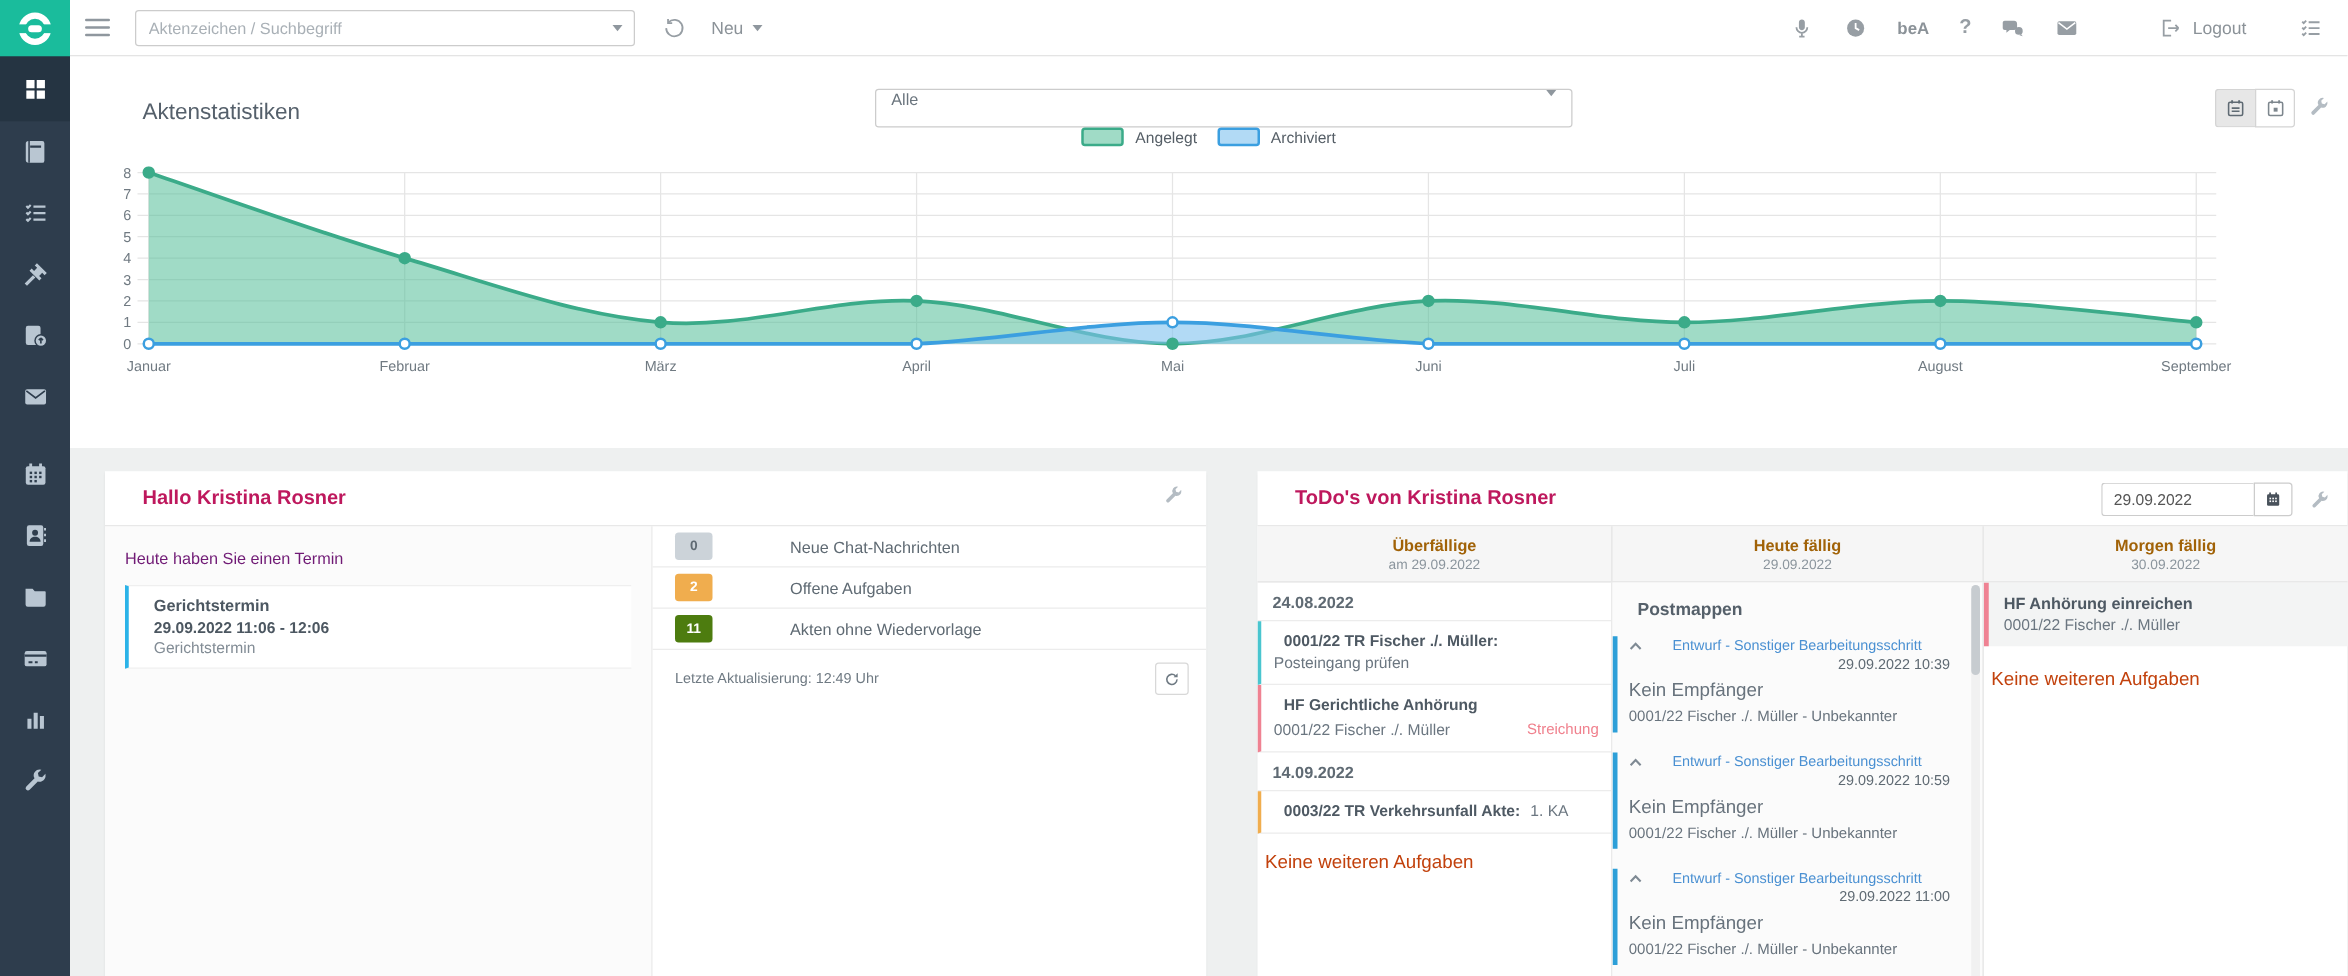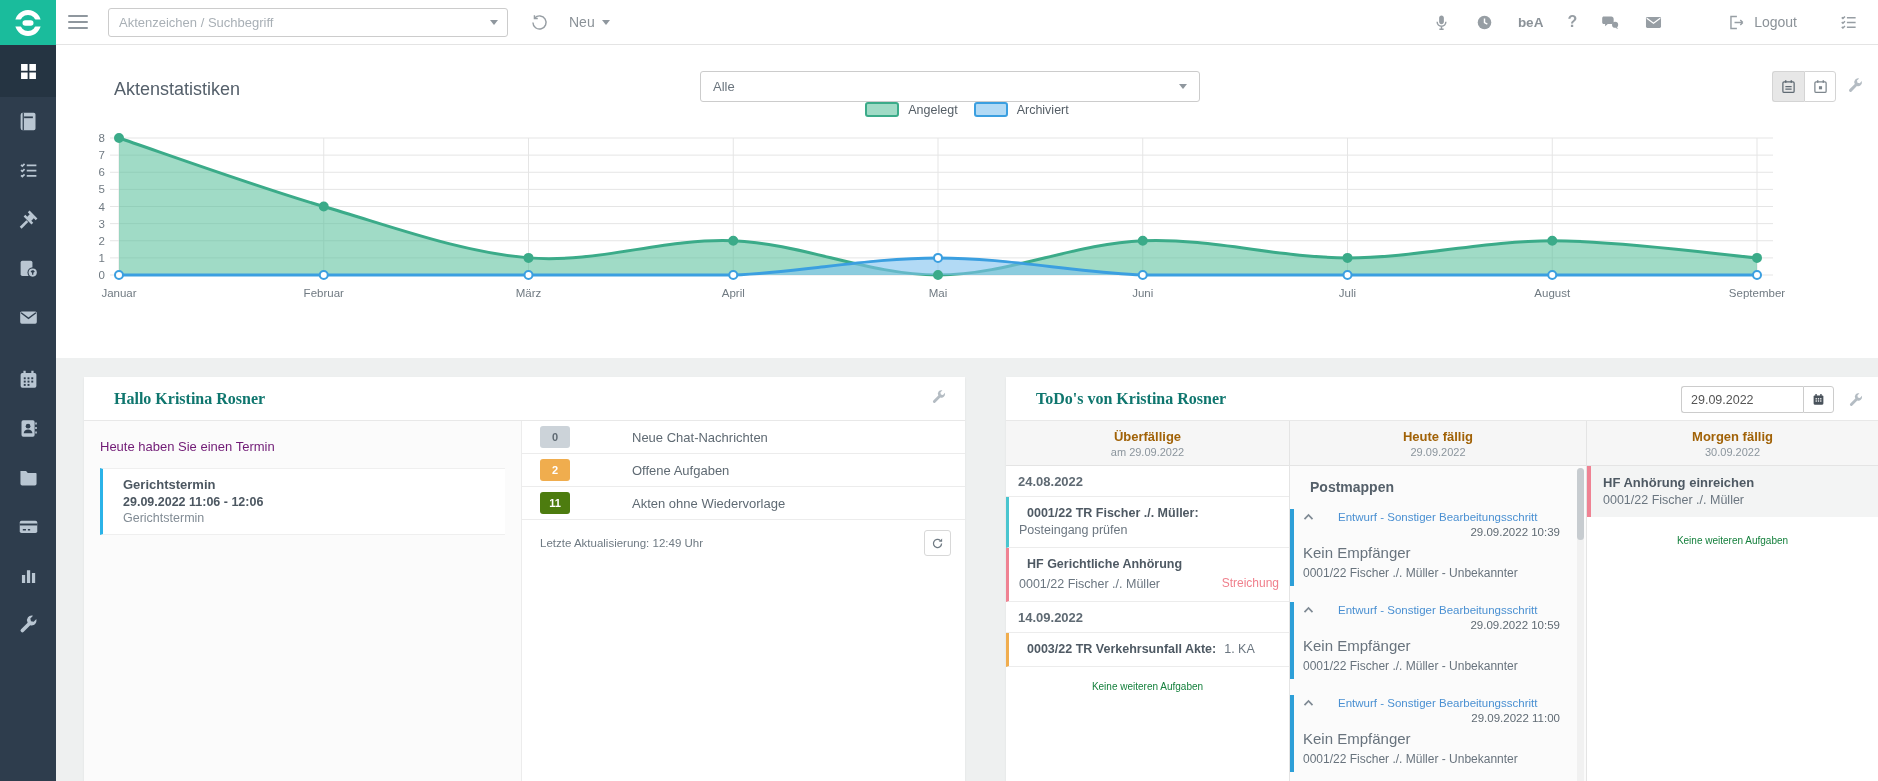--- a/index.html
+++ b/index.html
@@ -29,39 +29,39 @@
   
   .sidebar { position:fixed; left:0; top:45px; bottom:0; width:56px; background:#2e3d4d; z-index:20; }
   .s-item { height:49px; display:flex; align-items:center; justify-content:center; color:#b9c6d2; cursor:pointer; }
   .s-item svg { width:21px; height:21px; }
   .s-item.active { background:#253442; color:#fff; height:52px; }
   .s-gap { height:13px; }
 
   
   .stats-panel { position:fixed; left:56px; top:45px; width:1822px; height:313px; background:#fff; }
   .stats-title { position:absolute; left:58px; top:34px; font-size:18px; color:#55606b; }
-  .stats-filter { position:absolute; left:644px; top:26px; width:500px; height:31px; border:1px solid #ccc; border-radius:3px; background:#fff; display:flex; align-items:center; padding:0 12px; font-size:13px; color:#6b757e; cursor:pointer; }
+  .stats-filter { position:absolute; left:644px; top:26px; width:558px; height:31px; border:1px solid #ccc; border-radius:3px; background:#fff; display:flex; padding:0 12px; font-size:13px; color:#6b757e; cursor:pointer; }
   .stats-filter .caret { margin-left:auto; }
   .view-toggles { position:absolute; right:42px; top:26px; display:flex; }
   .vt-btn { width:32px; height:31px; border:1px solid #d4d4d4; background:#fff; display:flex; align-items:center; justify-content:center; color:#7d868d; cursor:pointer; }
   .vt-btn svg { width:15px; height:15px; }
   .vt-btn:first-child { border-radius:3px 0 0 3px; background:#e7e7e7; border-right:none; color:#5f6a73; }
   .vt-btn:last-child { border-radius:0 3px 3px 0; }
   .stats-wrench { position:absolute; right:14px; top:32px; color:#b4bcc3; cursor:pointer; }
   .stats-wrench svg { width:17px; height:17px; }
   .legend { position:absolute; left:0; right:0; top:57px; display:flex; justify-content:center; gap:16px; }
   .legend-item { display:flex; align-items:center; gap:9px; font-size:12.5px; color:#555e66; }
   .legend-swatch { width:34px; height:15px; border:2px solid; border-radius:3px; }
   .chart-box { position:absolute; left:0; top:88px; width:1822px; height:180px; }
   .chart-box svg text.tick { font-size:11.5px; fill:#707a82; font-family:"Liberation Sans",sans-serif; }
 
   
   .panel { position:fixed; background:#fff; box-shadow:0 1px 2px rgba(0,0,0,0.07); }
   .panel-header { height:44px; border-bottom:1px solid #e8e8e8; display:flex; align-items:center; padding:0 18px 0 30px; position:relative; }
-  .panel-title { font-size:16px; font-weight:600; color:#0f766e;font-family:Liberation Serif, serif; }
+  .panel-title { font-size:16px; font-weight:600; color:#be185d; }
   .wrench-sm { margin-left:auto; color:#b4bcc3; cursor:pointer; }
   .wrench-sm svg { width:16px; height:16px; }
 
   
   .hello-panel { left:84px; top:377px; width:881px; height:500px; }
   .hello-body { display:flex; height:456px; }
   .hello-left { width:438px; background:#fbfbfb; border-right:1px solid #ececec; padding:18px 16px; }
   .termin-intro { font-size:13px; color:#701a75; margin-bottom:14px; }
   .termin-card { background:#fff; border-left:3px solid; border-top:1px solid #efefef; border-bottom:1px solid #efefef; padding:8px 10px 9px 13px; }
   .termin-title { font-size:13px; font-weight:bold; color:#4c5761; padding-left:7px; }
@@ -93,21 +93,21 @@
   .todo-cols { display:grid; grid-template-columns:284px 297px 291px; height:409px; }
   .todo-col { border-right:1px solid #e4e4e4; position:relative; overflow:hidden; }
   .todo-col:last-child { border-right:none; }
   .od-date { padding:8px 12px 7px; font-size:13px; font-weight:bold; color:#5f6a73; border-bottom:1px solid #ececec; }
   .od-entry { padding:9px 10px 10px; border-left:3px solid; border-bottom:1px solid #ececec; cursor:pointer; }
   .od-title { font-size:12.5px; font-weight:bold; color:#4e5963; padding-left:8px; }
   .od-text { font-size:12.5px; color:#6b7680; margin-top:3px; }
   .od-line2 { display:flex; justify-content:space-between; align-items:center; margin-top:3px; }
   .od-tag { font-size:12px; }
   .od-inline { display:flex; gap:8px; align-items:baseline; }
-  .empty-note { text-align:center; font-size:10px; color:#15803d; padding:14px 6px; }
+  .empty-note { font-size:15px; color:#c2410c; padding:14px 6px; }
   .today-col { background:#fbfbfb; }
   .pm-title { font-size:14px; font-weight:bold; color:#55606a; padding:13px 0 4px 20px; }
   .pm-entry { border-left:4px solid; margin:10px 0 16px; padding:2px 26px 6px 9px; cursor:pointer; }
   .pm-line1 { display:flex; align-items:center; gap:24px; }
   .pm-link { font-size:11.5px; color:#4a90d2; cursor:pointer; }
   .pm-date { text-align:right; font-size:11.5px; color:#5f6a73; margin-top:3px; }
   .pm-recipient { font-size:15px; color:#68737d; margin-top:6px; }
   .pm-case { font-size:12px; color:#68737d; margin-top:5px; }
   .chev { color:#7f8a94; display:inline-flex; }
   .scrollbar { position:absolute; right:2px; top:2px; bottom:2px; width:7px; background:#f1f1f1; border-radius:4px; }

